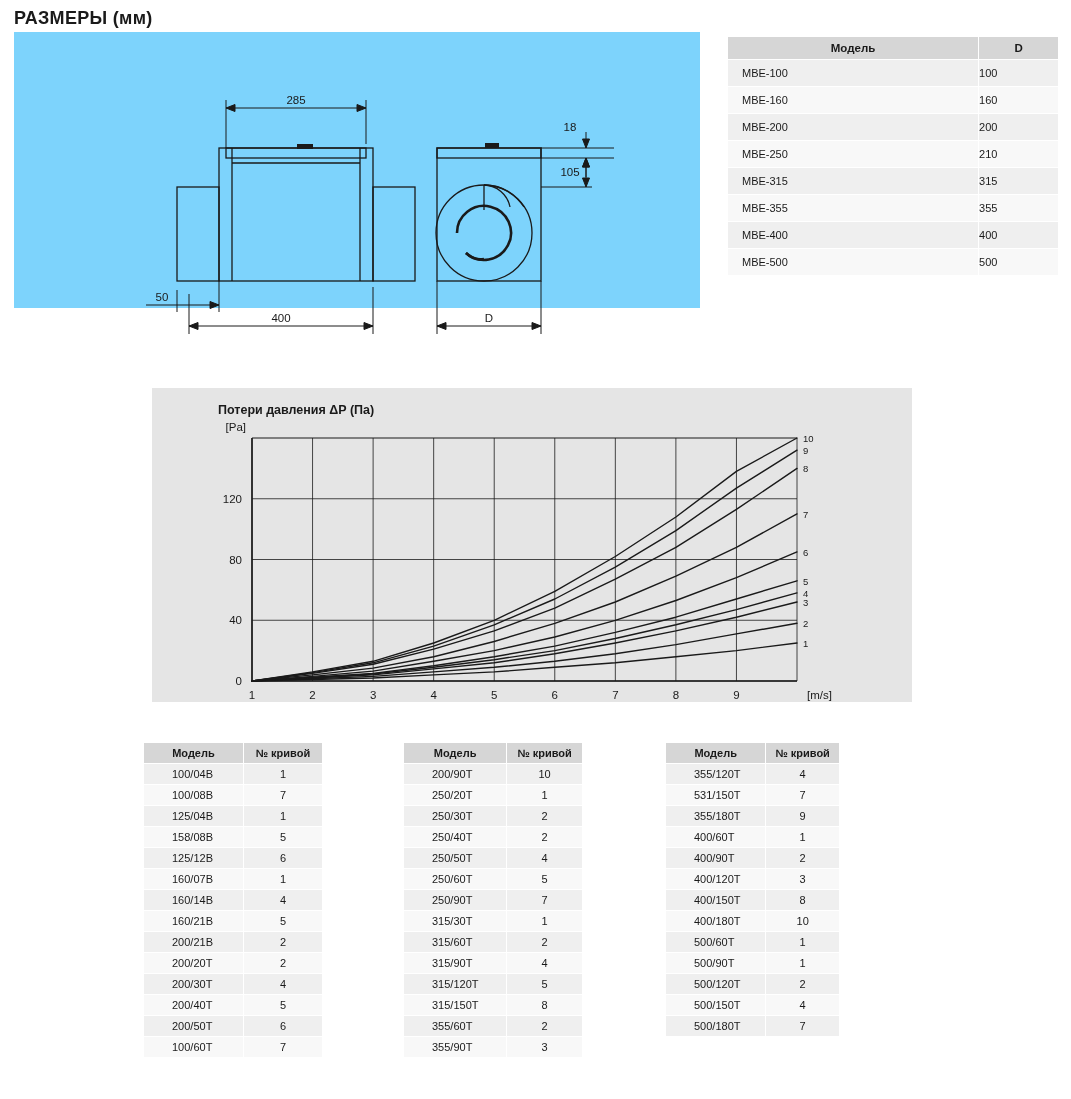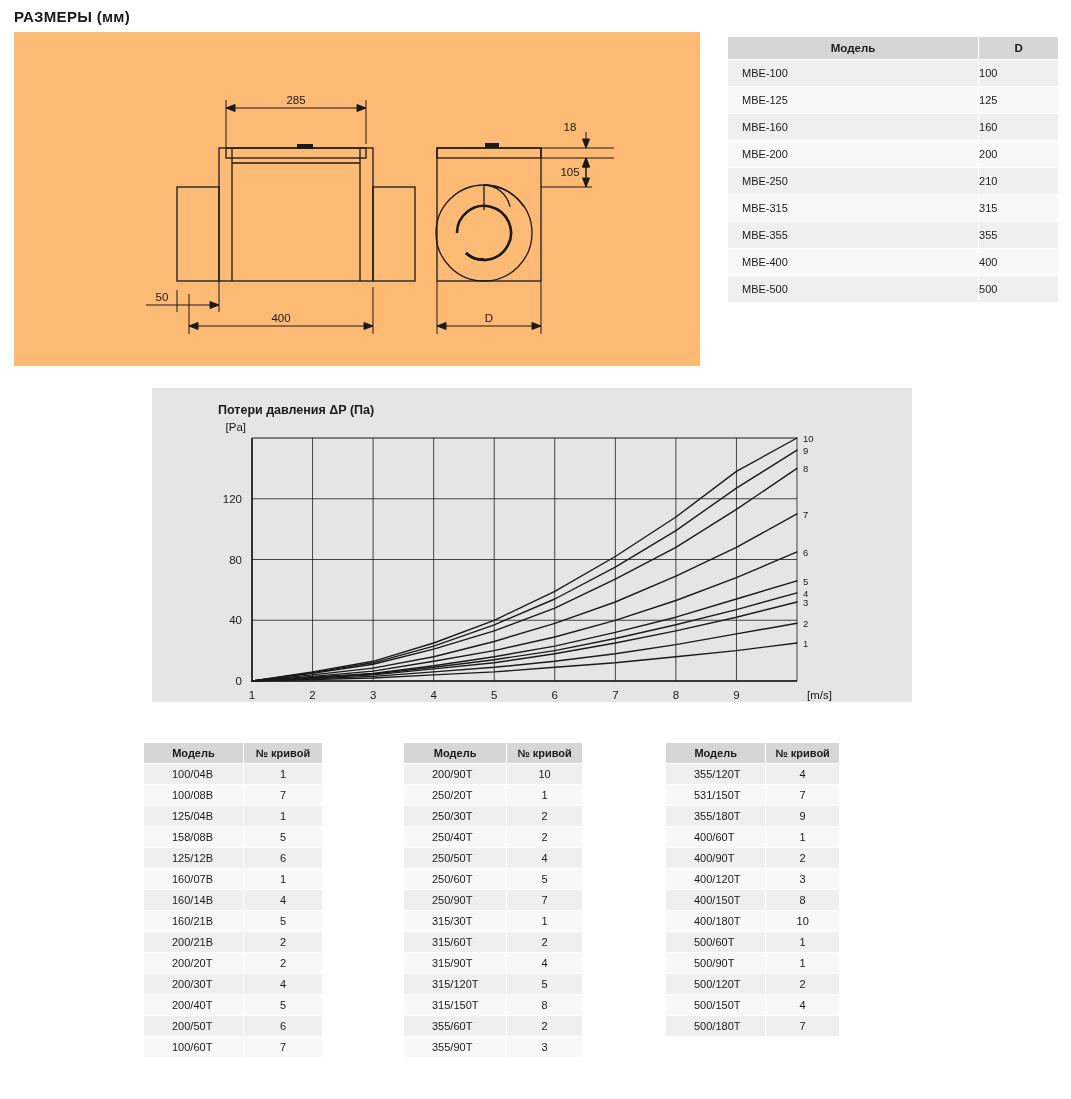--- a/index.html
+++ b/index.html
@@ -6,27 +6,27 @@
   body{
     width:1071px;height:1099px;
     background:#ffffff;
     font-family:"Liberation Sans", sans-serif;
     color:#1a1a1a;
     position:relative;
     overflow:hidden;
   }
   .page-title{
     position:absolute;left:14px;top:8px;
-    font-size:15px;font-weight:bold;letter-spacing:.3px;
+    font-size:18px;font-weight:bold;letter-spacing:.3px;
   }
 
   
   .dim-panel{
-    position:absolute;left:14px;top:32px;width:686px;height:334px;
-    background:#fdba74;
+    position:absolute;left:14px;top:32px;width:686px;height:276px;
+    background:#7dd3fc;
   }
   .dim-svg{position:absolute;left:0;top:0;}
 
   
   .model-table{
     position:absolute;left:727px;top:36px;width:332px;
     border-collapse:collapse;font-size:11.5px;
   }
   .model-table th{
     background:#d6d6d6;font-weight:bold;font-size:11.5px;
@@ -170,24 +170,20 @@
   <thead>
     <tr>
       <th>Модель</th>
       <th>D</th>
     </tr>
   </thead>
   <tbody id="model-body">
       <tr>
         <td class="mcell">MBE-100</td>
         <td class="dcell">100</td>
-      </tr>
-      <tr>
-        <td class="mcell">MBE-125</td>
-        <td class="dcell">125</td>
       </tr>
       <tr>
         <td class="mcell">MBE-160</td>
         <td class="dcell">160</td>
       </tr>
       <tr>
         <td class="mcell">MBE-200</td>
         <td class="dcell">200</td>
       </tr>
       <tr>

